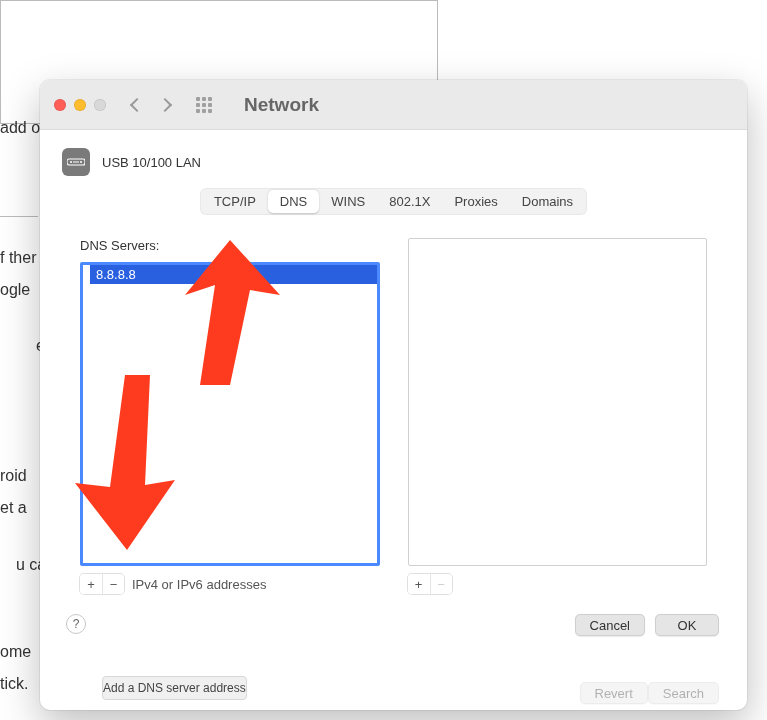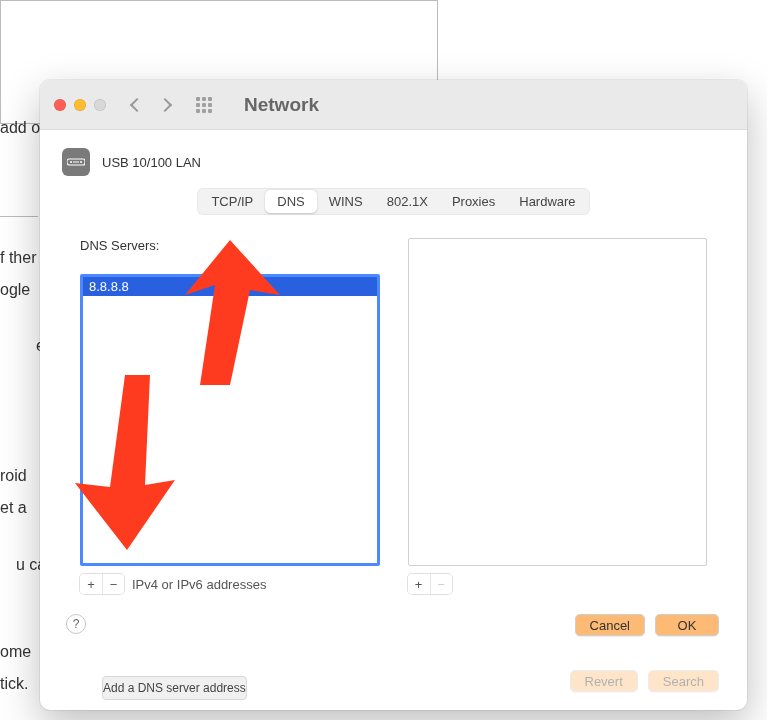--- a/index.html
+++ b/index.html
@@ -53,49 +53,49 @@
     .tabs-wrap { margin:12px auto 0 auto; width:fit-content; display:flex; background:#f2f2f2; border-radius:6px; padding:2px; box-shadow:inset 0 0 0 1px rgba(0,0,0,0.04); }
     .tab { padding:4px 12px; font-size:13px; color:#444; border-radius:5px; }
     .tab.active { background:#fff; box-shadow:0 0.5px 2px rgba(0,0,0,0.2); }
 
     .inner-panel {
       position:absolute; top:140px; left:22px; right:22px; bottom:70px;
       background:#fff; border-radius:4px;
     }
     .panel-cols { display:flex; gap:28px; padding:18px 18px 0 18px; height:calc(100% - 46px); }
     .col { flex:1; display:flex; flex-direction:column; }
-    .col-label { font-size:13px; color:#333; margin-bottom:18px; min-height:18px; }
+    .col-label { font-size:13px; color:#333; margin-bottom:6px; min-height:18px; }
     .list-box { flex:1; border:1px solid #d0d0d0; border-radius:2px; background:#fff; overflow:hidden; }
     .list-box.highlight { border:3px solid #4a89ff; }
-    .list-row { padding:2px 6px; font-size:13px; }
+    .list-row { padding:2px 6px; font-size:13px;margin-left:7px; }
     .list-row.selected { background:#2860e0; color:#fff; }
     .under-row { display:flex; align-items:center; gap:8px; margin-top:8px; }
     .btn-group { display:flex; height:20px; border-radius:4px; overflow:hidden; box-shadow:0 0 0 1px rgba(0,0,0,0.12); }
     .sq-btn { width:22px; height:20px; background:#fff; display:flex; align-items:center; justify-content:center; font-size:13px; color:#555; }
     .sq-btn.disabled { color:#cdcdcd; }
     .sq-btn + .sq-btn { border-left:1px solid rgba(0,0,0,0.1); }
     .hint-text { font-size:13px; color:#555; }
 
     .tooltip {
       position:absolute; left:40px; top:456px; background:#f0f0f0; padding:4px 0;
       font-size:12px; color:#444; border-radius:4px; border:1px solid #d8d8d8;
     }
 
     .help-btn {
       position:absolute; left:26px; bottom:76px; width:20px; height:20px;
       border:1px solid #c8c8c8; border-radius:50%; display:flex; align-items:center; justify-content:center;
       font-size:12px; color:#666; background:#fff;
     }
     .dialog-btns { position:absolute; right:28px; bottom:74px; display:flex; gap:10px; }
     .macbtn {
-      min-width:64px; height:22px; padding:0 14px; background:#fdba74; border:1px solid #cfcfcf; border-radius:5px;
+      min-width:64px; height:22px; padding:0 14px; background:#e5e5e5; border:1px solid #cfcfcf; border-radius:5px;
       font-size:13px; color:#333; display:flex; align-items:center; justify-content:center;
       box-shadow:0 0.5px 1px rgba(0,0,0,0.08);
     }
-    .footer-btns { position:absolute; right:28px; bottom:18px; display:flex; gap:10px; opacity:0.38; }
+    .footer-btns { position:absolute; right:28px; bottom:6px; display:flex; opacity:0.38; }
 
     .arrow-svg { position:absolute; pointer-events:none; }
 
     .left-fragments { z-index:2; }
   </style>
 </head>
 <body>
 
 <div class="bg-fragments">
   <div class="bg-box" style="top:0;left:0;width:438px;height:124px;"></div>
@@ -150,21 +150,21 @@
       </div>
       <div class="iface-name">USB 10/100 LAN</div>
     </div>
 
     <div class="tabs-wrap">
       <div class="tab">TCP/IP</div>
       <div class="tab active">DNS</div>
       <div class="tab">WINS</div>
       <div class="tab">802.1X</div>
       <div class="tab">Proxies</div>
-      <div class="tab">Hardware</div>
+      <div class="tab">Domains</div>
     </div>
   </div>
 
   <div class="inner-panel">
     <div class="panel-cols">
       <div class="col">
         <div class="col-label">DNS Servers:</div>
         <div class="list-box highlight">
           <div class="list-row selected">8.8.8.8</div>
         </div>

